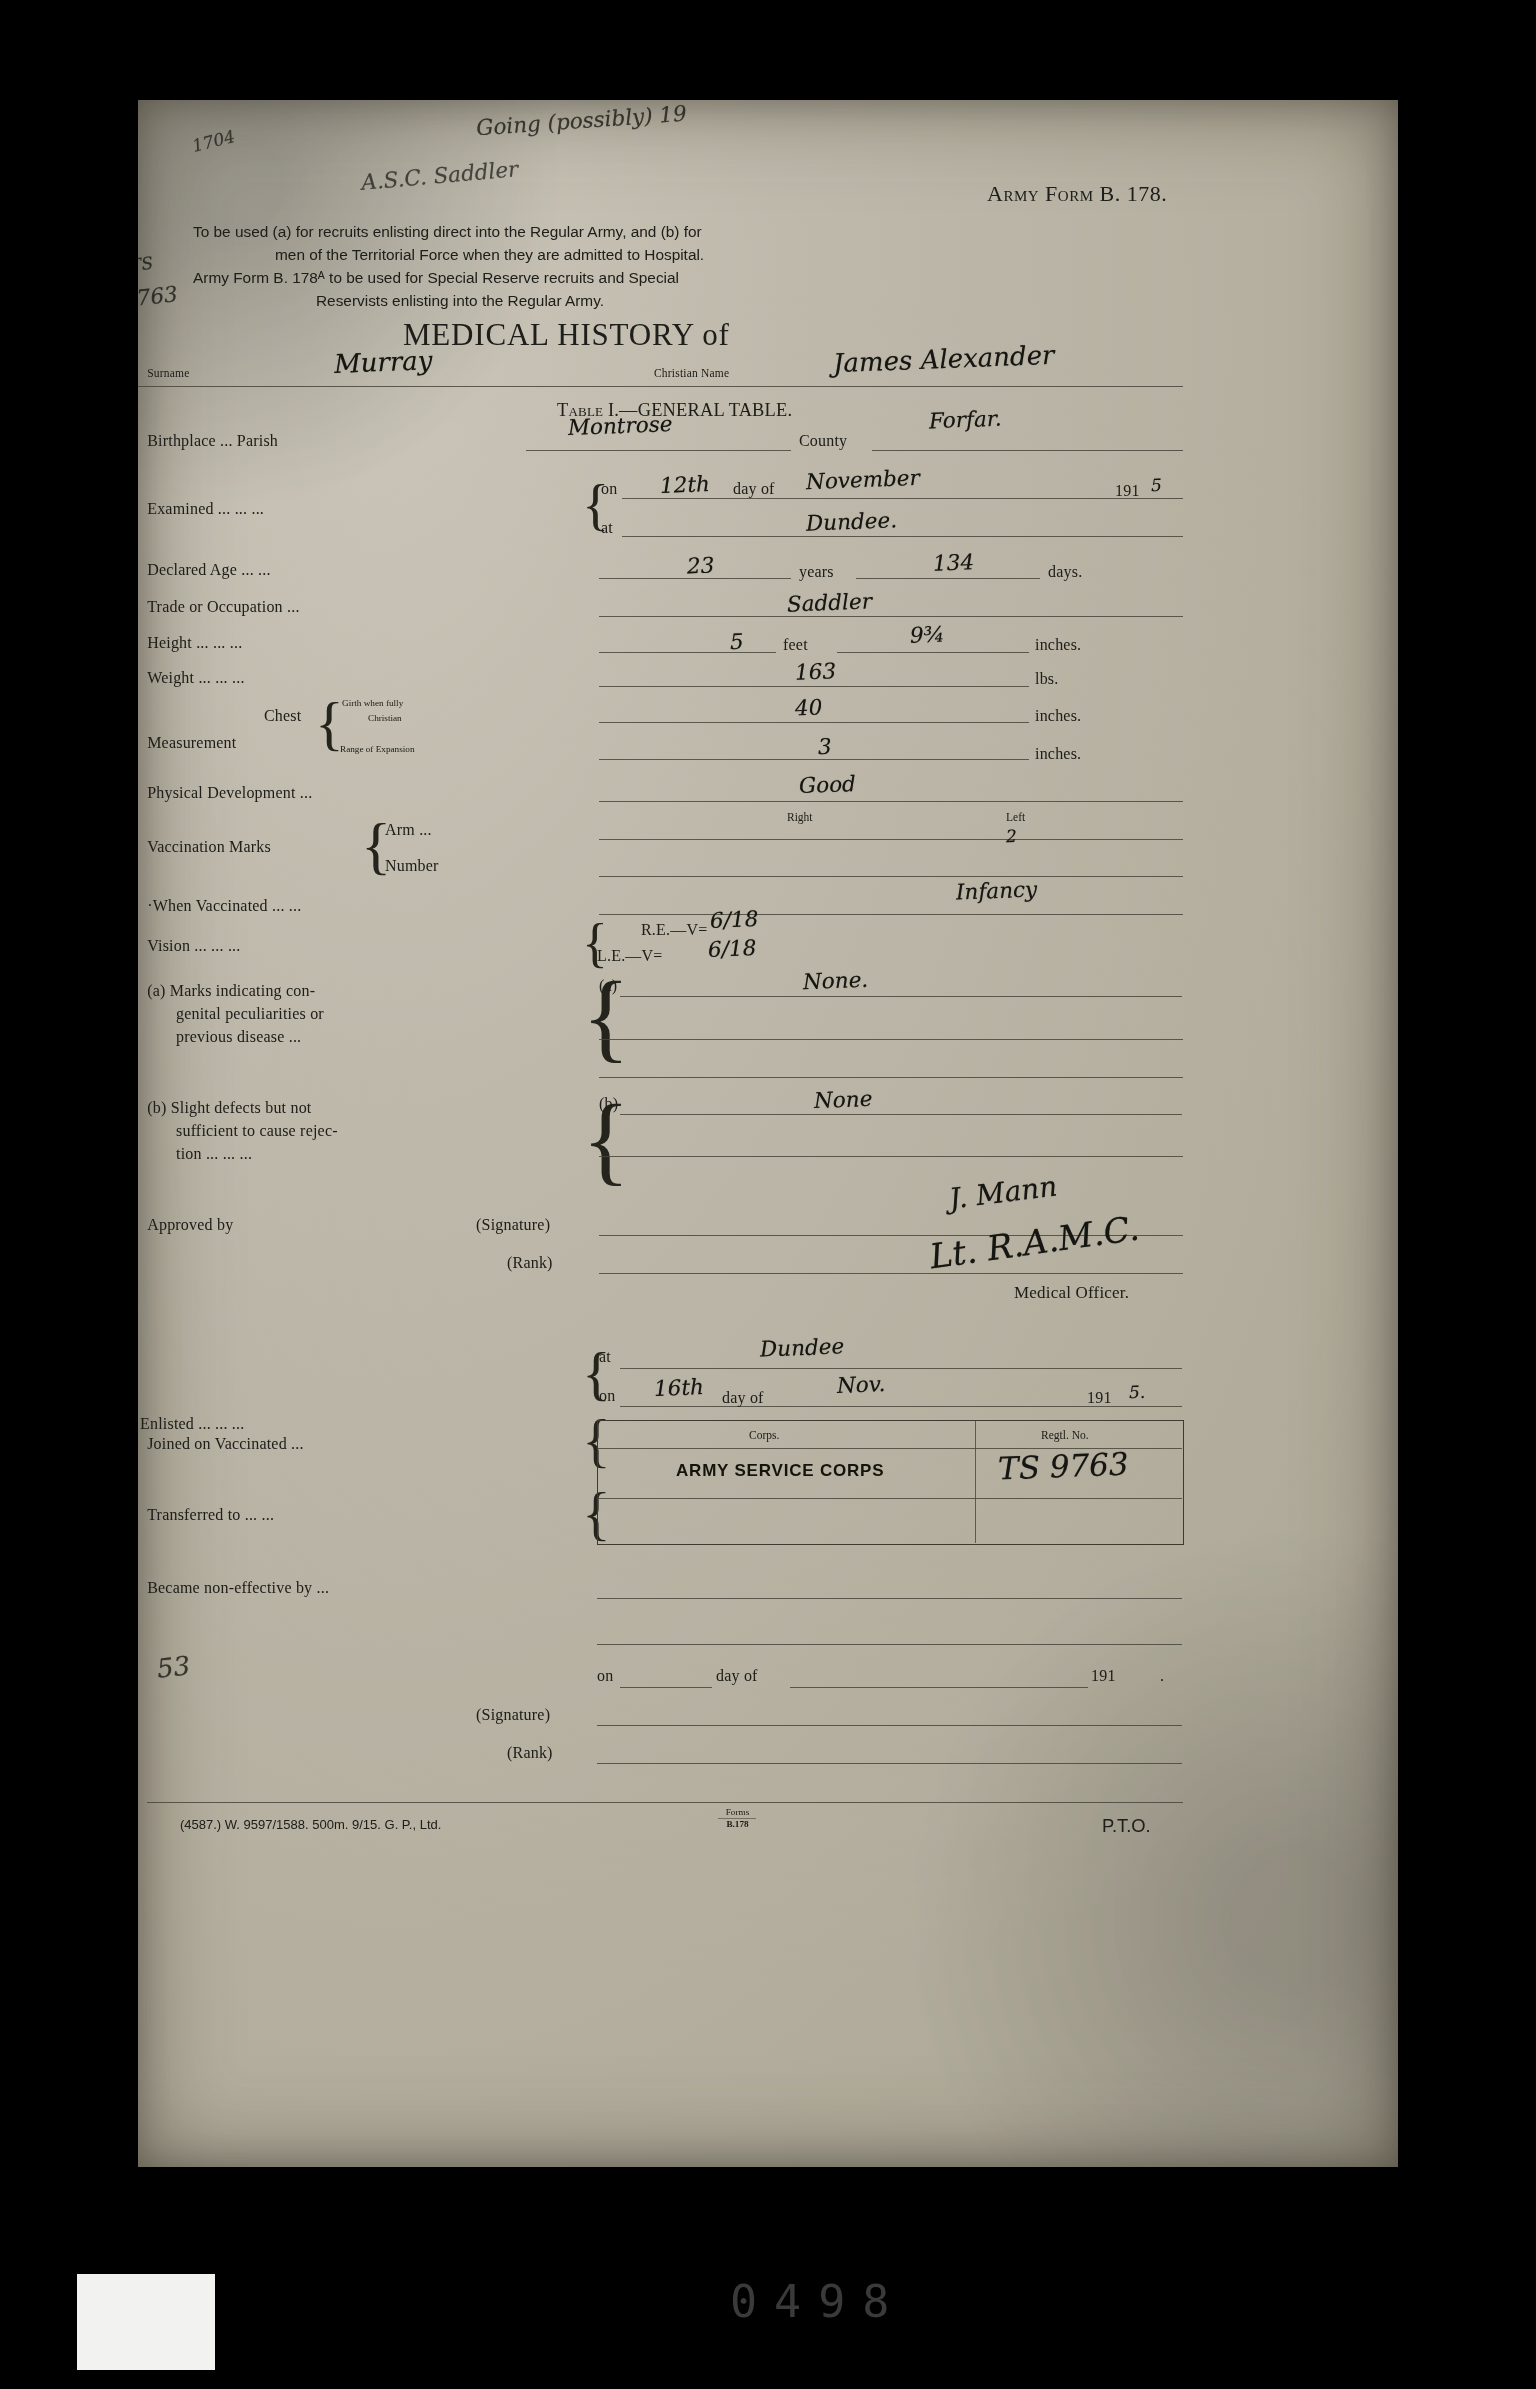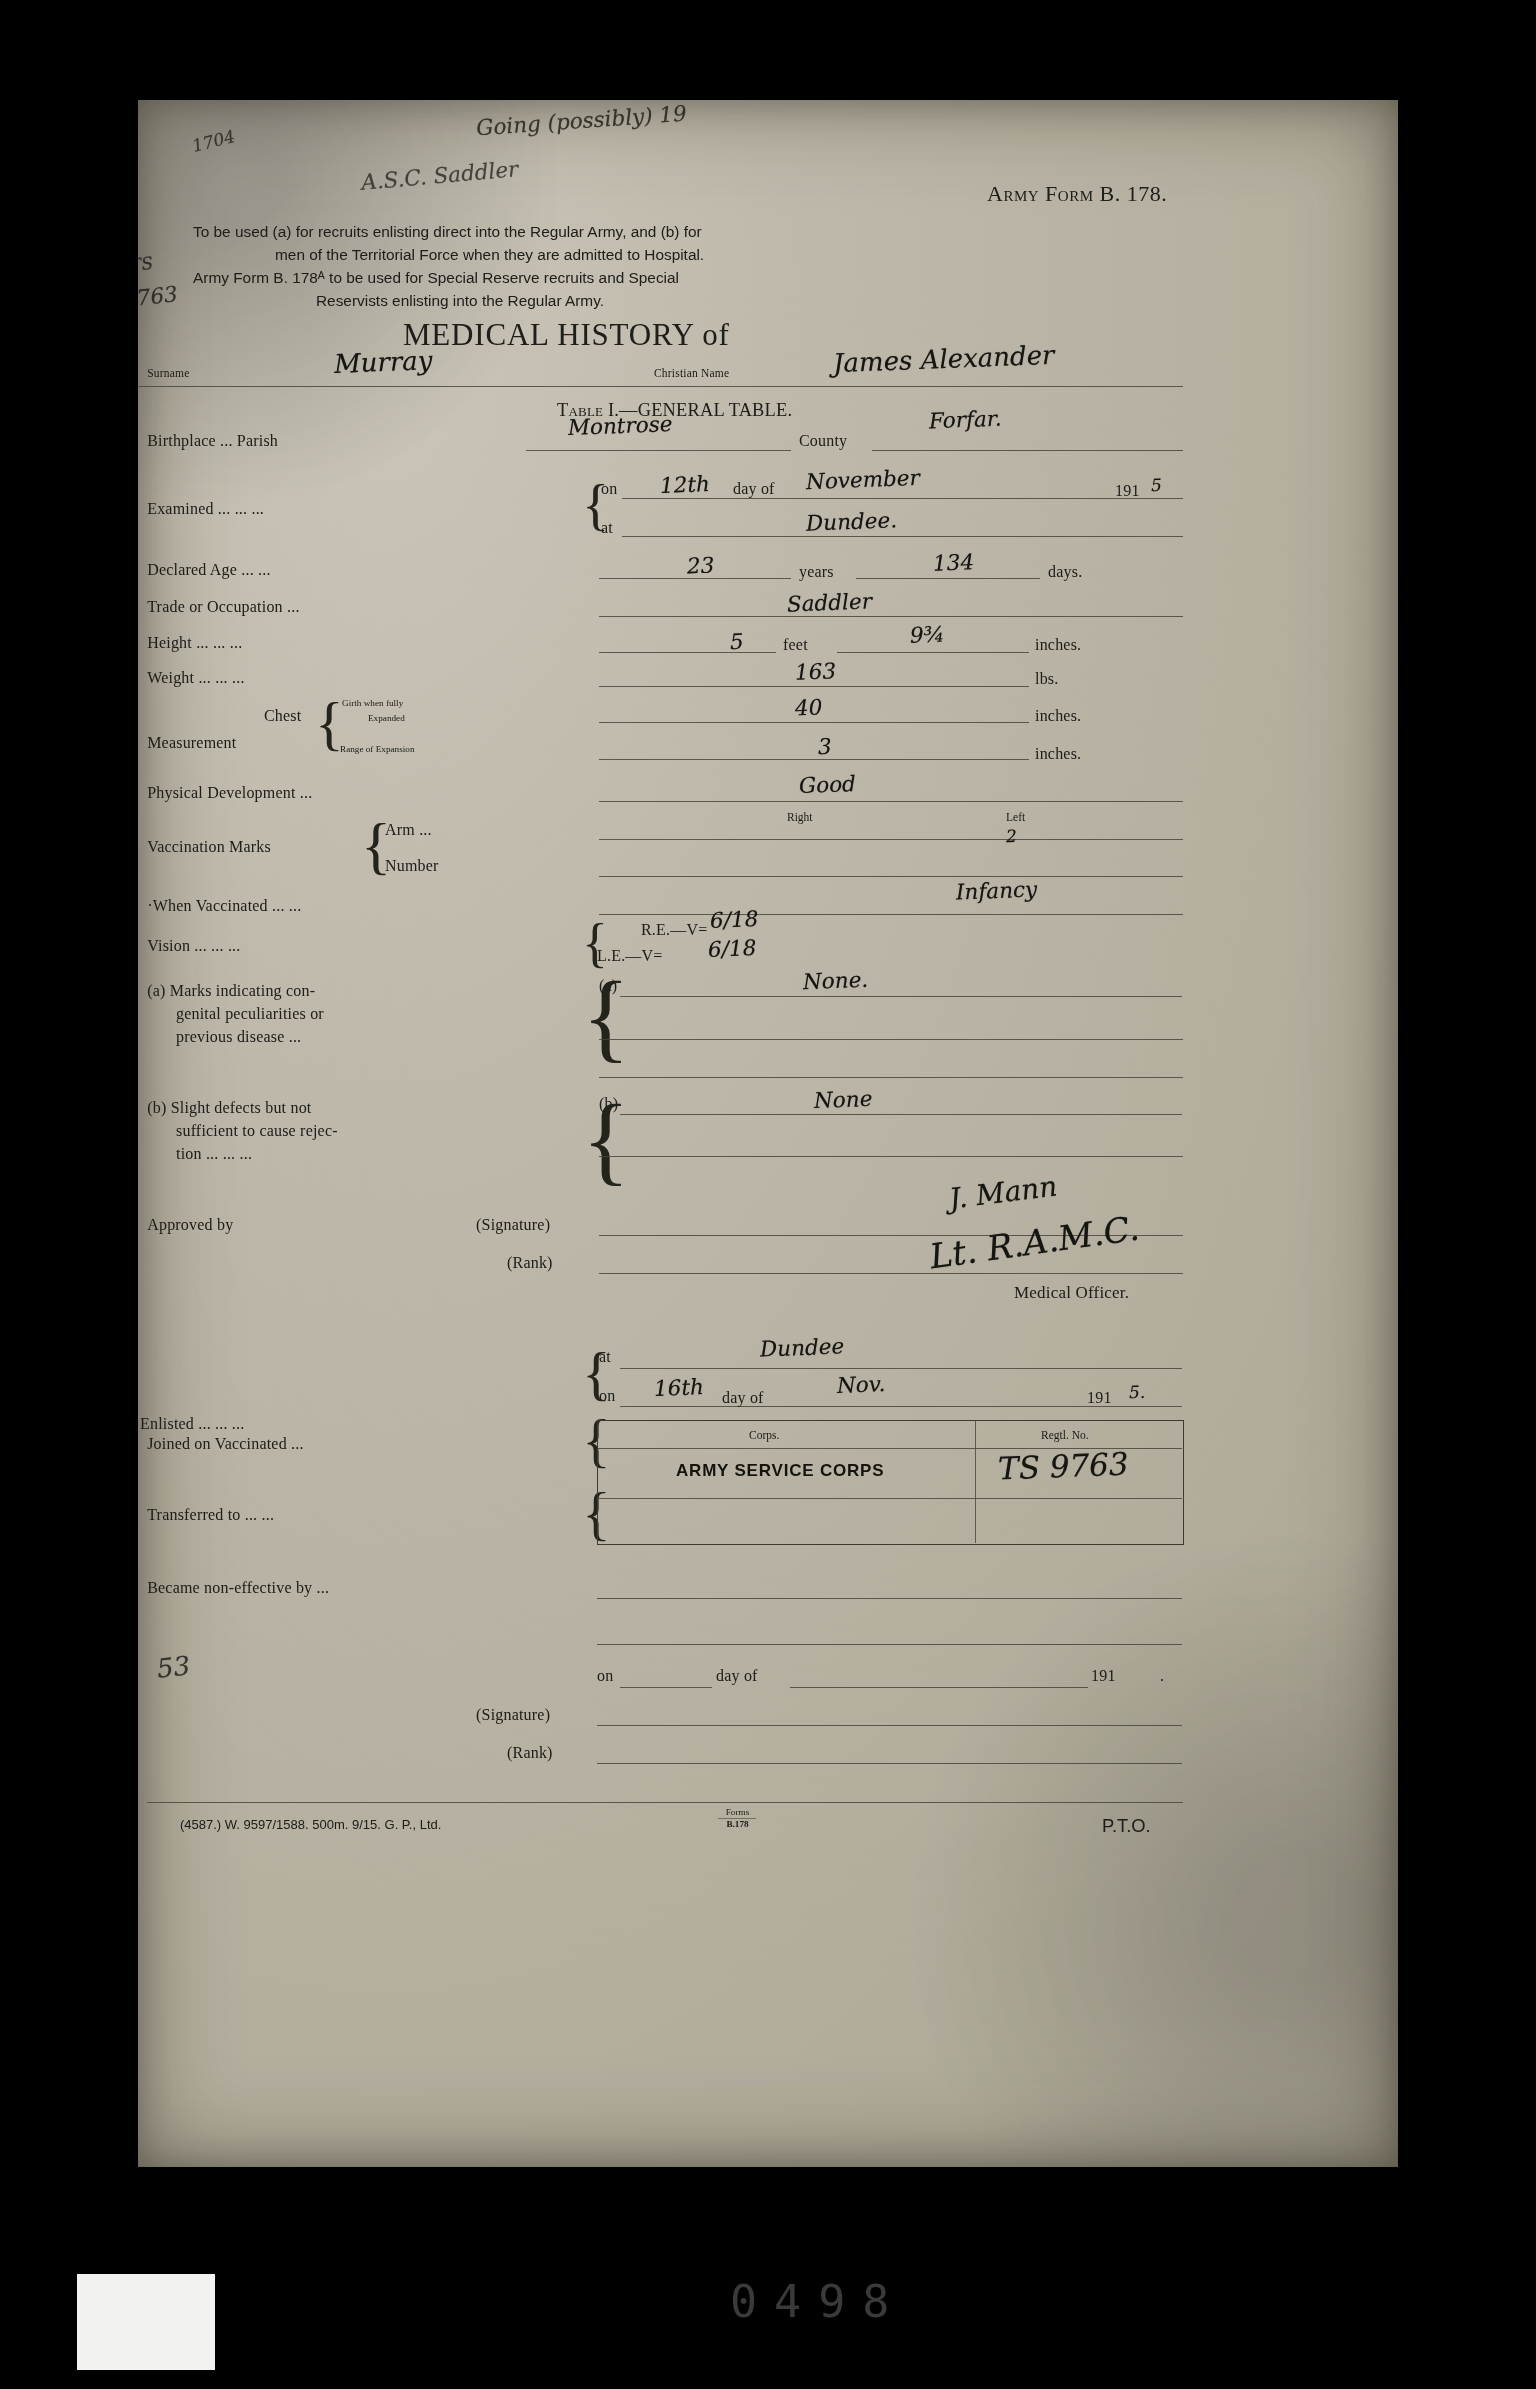--- a/index.html
+++ b/index.html
@@ -140,21 +140,21 @@
 
     <div class="txt lbl" style="left:9.2px;top:569px;">Weight        ...        ...        ...</div>
     <div class="rule" style="left:461px;top:586px;width:430px;"></div>
     <div class="hw med" style="left:657px;top:559px;">163</div>
     <div class="txt lbl" style="left:897px;top:570px;">lbs.</div>
 
     <div class="txt lbl" style="left:96px;top:607px;margin-left:30px;">Chest</div>
     <div class="txt lbl" style="left:9.2px;top:634px;">Measurement</div>
     <div class="brace" style="left:177px;top:593px;font-size:60px;">{</div>
     <div class="txt xsm" style="left:204px;top:598px;">Girth  when  fully</div>
-    <div class="txt xsm" style="left:230px;top:613px;">Expanded</div>
+    <div class="txt xsm" style="left:230px;top:613px;">Christian</div>
     <div class="txt xsm" style="left:194px;top:644px;padding-left:8px;">Range of Expansion</div>
     <div class="rule" style="left:461px;top:622px;width:430px;"></div>
     <div class="hw med" style="left:657px;top:595px;">40</div>
     <div class="txt lbl" style="left:897px;top:607px;">inches.</div>
     <div class="rule" style="left:461px;top:659px;width:430px;"></div>
     <div class="hw med" style="left:680px;top:634px;">3</div>
     <div class="txt lbl" style="left:897px;top:645px;">inches.</div>
 
     <div class="txt lbl" style="left:9.2px;top:684px;">Physical Development        ...</div>
     <div class="rule" style="left:461px;top:701px;width:584px;"></div>

